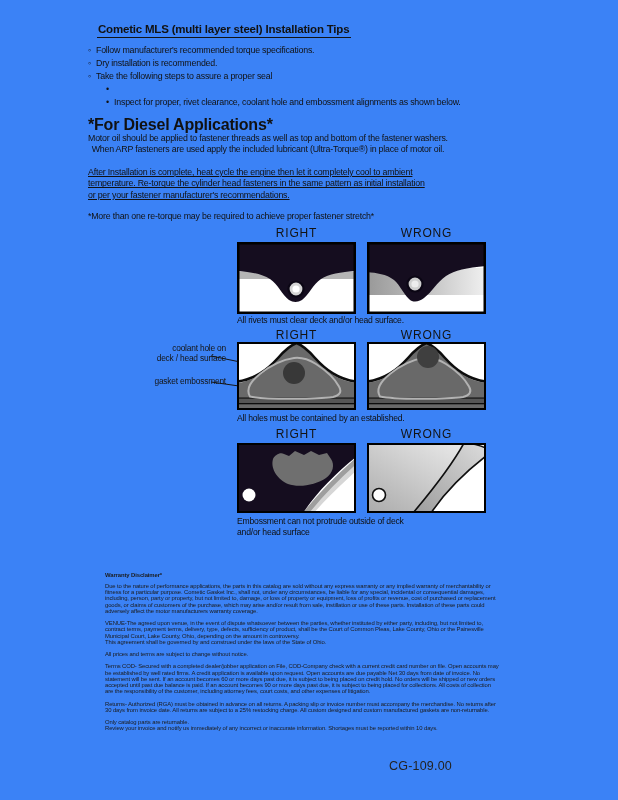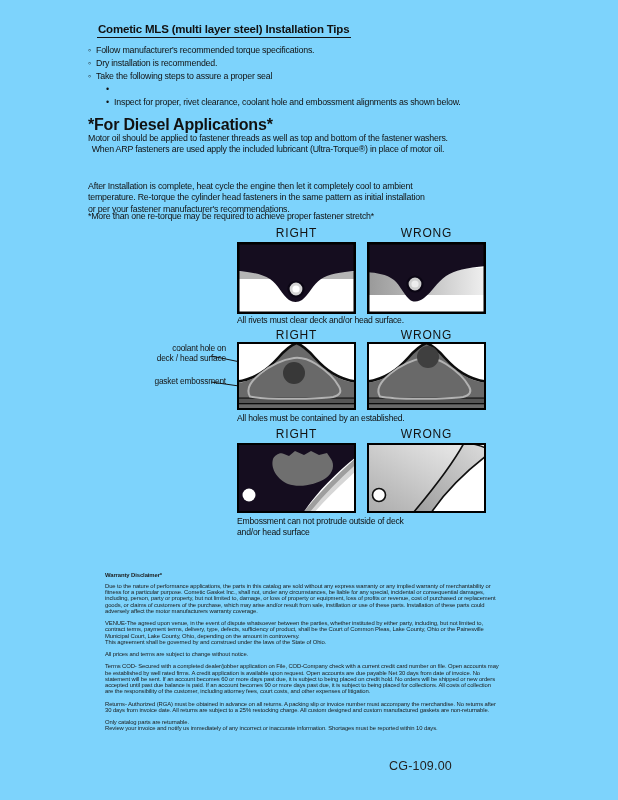--- a/index.html
+++ b/index.html
@@ -1,33 +1,33 @@
 <!DOCTYPE html>
 <html><head>
 <meta charset="utf-8">
 <style>
   * { margin:0; padding:0; box-sizing:border-box; }
   html,body { background:#fff; }
   body { width:618px; height:800px; position:relative;
          font-family:"Liberation Sans","DejaVu Sans",sans-serif; color:#111; }
-  .page { position:absolute; left:0; top:0; width:618px; height:800px; background:#7dd3fc; overflow:hidden; }
+  .page { position:absolute; left:0; top:0; width:618px; height:800px; background:#3b82f6; overflow:hidden; }
 
   .title { position:absolute; left:97px; top:23px; font-size:11.5px; font-weight:bold;
            letter-spacing:-0.2px; border-bottom:1.7px solid #121212; padding:0 2px 1.5px 1px; white-space:nowrap; }
 
   .bullets { position:absolute; left:88px; top:44px; font-size:8.8px; letter-spacing:-0.2px; }
   .b-row { display:flex; align-items:flex-start; height:13px; }
   .b-marker { width:8px; flex:none; font-size:9px; line-height:12px; }
   .b-text { line-height:12px; white-space:nowrap; }
   .b-sub { margin-left:18px; }
 
   .section-head { position:absolute; left:88px; top:116px; font-size:16px; font-weight:bold; letter-spacing:-0.2px; }
   .para { position:absolute; left:88px; font-size:8.8px; line-height:11.4px; letter-spacing:-0.2px; white-space:pre-line; }
   #para1 { top:133px;text-align:center; }
-  #para2 { top:181px; }
+  #para2 { top:167px;text-decoration:underline; }
   #note  { top:211px; }
 
   .dhead { position:absolute; width:119px; text-align:center; font-size:12px; letter-spacing:0.8px; color:#131313; }
   .panel { position:absolute; display:block; }
   .dcaption { position:absolute; left:237px; font-size:8.6px; letter-spacing:-0.2px; line-height:10.5px;
               white-space:pre-line; color:#0f0f0f; }
 
   .ann-label { position:absolute; left:86px; width:140px; text-align:right; font-size:8.4px;
                line-height:9.8px; letter-spacing:-0.2px; white-space:pre-line; color:#151515; }
   .leader { position:absolute; left:211px; top:351px; }

